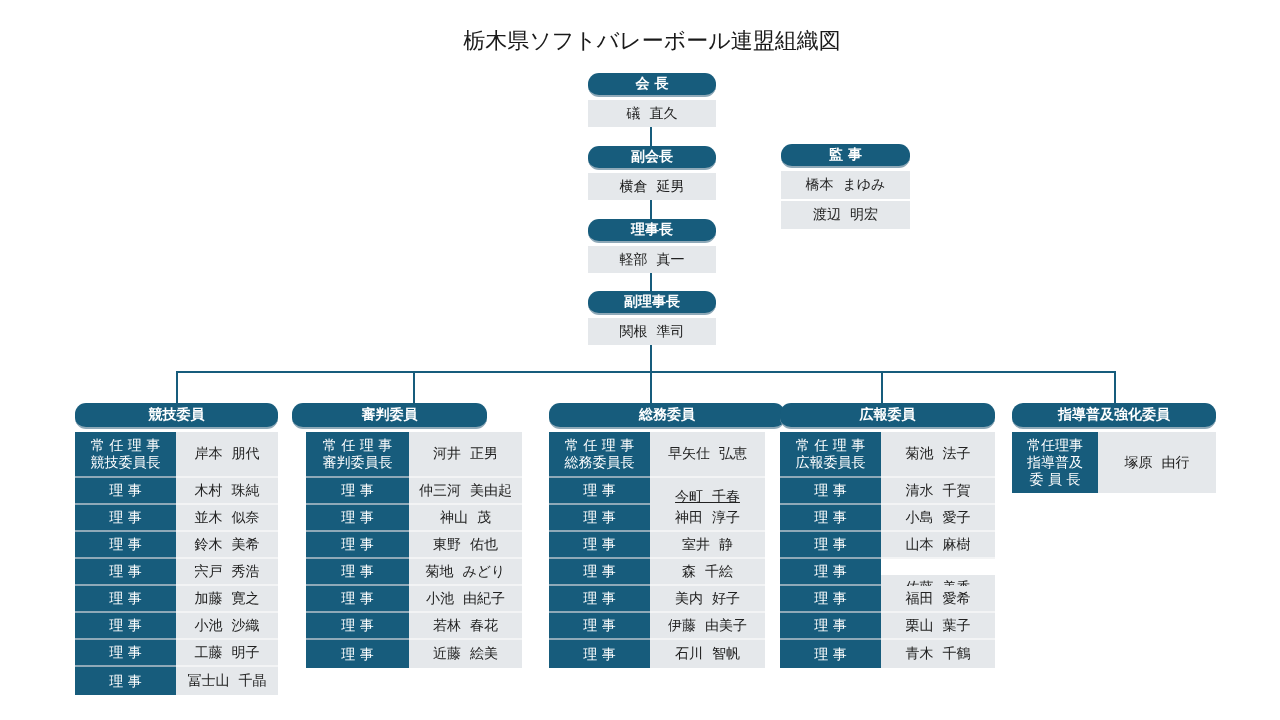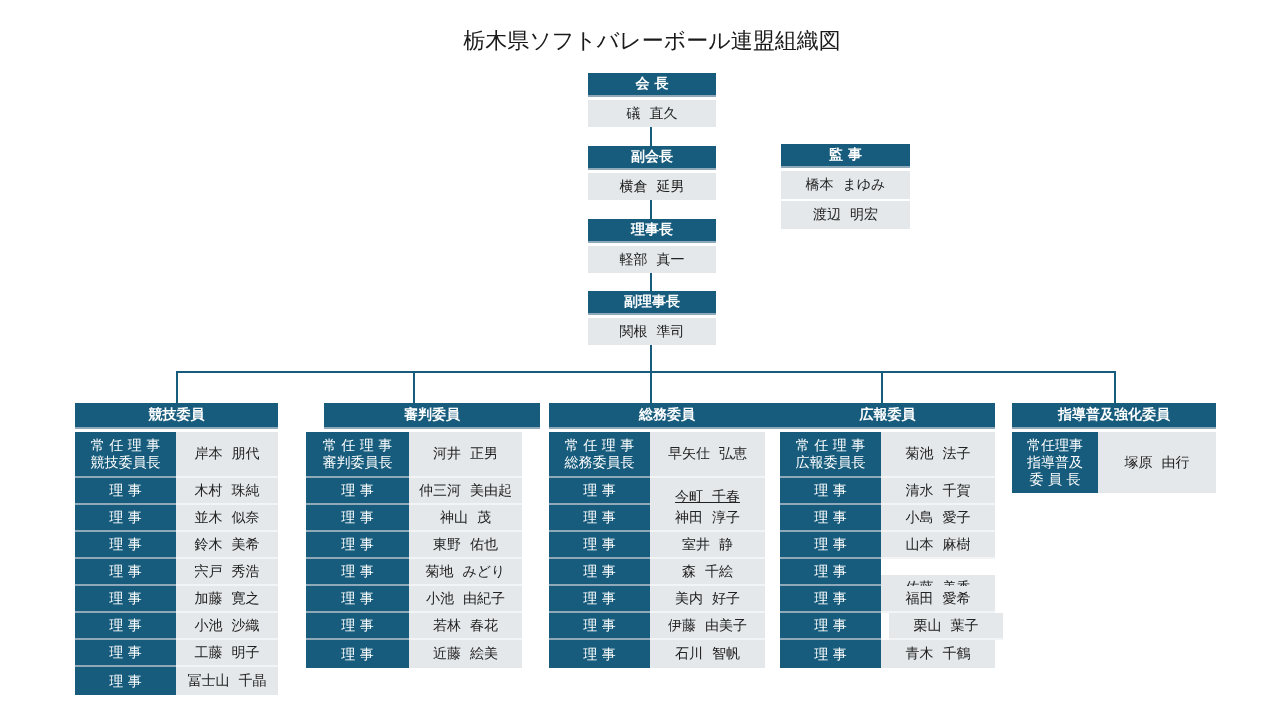--- a/index.html
+++ b/index.html
@@ -1,19 +1,19 @@
 <!DOCTYPE html>
 <html><head>
 <meta charset="utf-8">
 <style>
   * { box-sizing: border-box; margin: 0; padding: 0; }
   html, body { width: 1280px; height: 720px; background: #ffffff; overflow: hidden; }
   body { position: relative; font-family: "DejaVu Sans", "Liberation Sans", sans-serif; color: #222; }
   .title { position: absolute; left: 0; top: 26px; width: 1304px; text-align: center; font-size: 22px; color: #1a1a1a; letter-spacing: 0px; }
-  .hdr { position: absolute; background: #175c7c; color: #fff; font-size: 14px; font-weight: bold; display: flex; align-items: center; justify-content: center; border-bottom: 2px solid #8fa9b8; }
+  .hdr { position: absolute; background: #175c7c; color: #fff; font-size: 14px; font-weight: bold; display: flex; align-items: center; justify-content: center; border-bottom: 2px solid #8fa9b8; border-radius: 11px; }
   .nm { position: absolute; background: #e5e8eb; color: #222; font-size: 14px; display: flex; align-items: center; justify-content: center; white-space: pre; }
   .line { position: absolute; background: #175c7c; }
   .role { position: absolute; background: #175c7c; color: #fff; font-size: 14px; display: flex; align-items: center; justify-content: center; text-align: center; line-height: 17px; white-space: pre; border-bottom: 2px solid #8fa9b8; }
   .cell { position: absolute; background: #e5e8eb; color: #222; font-size: 14px; display: flex; align-items: center; justify-content: center; white-space: pre; border-bottom: 2px solid #f3f4f5; }
 </style>
 </head>
 <body>
 
 <div class="title">栃木県ソフトバレーボール連盟組織図</div>
 
@@ -65,21 +65,21 @@
   <div class="cell" style="left:176px;top:586px;width:102px;height:27px;">加藤  寛之</div>
   <div class="role" style="left:75px;top:613px;width:101px;height:27px;">理 事</div>
   <div class="cell" style="left:176px;top:613px;width:102px;height:27px;">小池  沙織</div>
   <div class="role" style="left:75px;top:640px;width:101px;height:27px;">理 事</div>
   <div class="cell" style="left:176px;top:640px;width:102px;height:27px;">工藤  明子</div>
   <div class="role" style="left:75px;top:667px;width:101px;height:28px;border-bottom:none;">理 事</div>
   <div class="cell" style="left:176px;top:667px;width:102px;height:28px;border-bottom:none;">冨士山  千晶</div>
 </div>
 
 <div>
-  <div class="hdr" style="left:324px;top:403px;width:216px;height:26px;">審判委員</div>
+  <div class="hdr" style="left:292px;top:403px;width:195px;height:26px;">審判委員</div>
   <div class="role" style="left:306px;top:432px;width:103px;height:46px;">常 任 理 事
 審判委員長</div>
   <div class="cell" style="left:409px;top:432px;width:113px;height:46px;">河井  正男</div>
   <div class="role" style="left:306px;top:478px;width:103px;height:27px;">理 事</div>
   <div class="cell" style="left:409px;top:478px;width:113px;height:27px;">仲三河  美由起</div>
   <div class="role" style="left:306px;top:505px;width:103px;height:27px;">理 事</div>
   <div class="cell" style="left:409px;top:505px;width:113px;height:27px;">神山  茂</div>
   <div class="role" style="left:306px;top:532px;width:103px;height:27px;">理 事</div>
   <div class="cell" style="left:409px;top:532px;width:113px;height:27px;">東野  佑也</div>
   <div class="role" style="left:306px;top:559px;width:103px;height:27px;">理 事</div>
@@ -122,21 +122,21 @@
   <div class="cell" style="left:881px;top:478px;width:114px;height:27px;">清水  千賀</div>
   <div class="role" style="left:780px;top:505px;width:101px;height:27px;">理 事</div>
   <div class="cell" style="left:881px;top:505px;width:114px;height:27px;">小島  愛子</div>
   <div class="role" style="left:780px;top:532px;width:101px;height:27px;">理 事</div>
   <div class="cell" style="left:881px;top:532px;width:114px;height:27px;">山本  麻樹</div>
   <div class="role" style="left:780px;top:559px;width:101px;height:27px;">理 事</div>
   <div class="cell" style="left:881px;top:559px;width:114px;height:27px;margin-top:16px;">佐藤  美香</div>
   <div class="role" style="left:780px;top:586px;width:101px;height:27px;">理 事</div>
   <div class="cell" style="left:881px;top:586px;width:114px;height:27px;">福田  愛希</div>
   <div class="role" style="left:780px;top:613px;width:101px;height:27px;">理 事</div>
-  <div class="cell" style="left:881px;top:613px;width:114px;height:27px;margin-left:8px;">栗山  葉子</div>
+  <div class="cell" style="left:881px;top:613px;width:114px;height:27px;">栗山  葉子</div>
   <div class="role" style="left:780px;top:640px;width:101px;height:28px;border-bottom:none;">理 事</div>
   <div class="cell" style="left:881px;top:640px;width:114px;height:28px;border-bottom:none;">青木  千鶴</div>
 </div>
 
 <div>
   <div class="hdr" style="left:1012px;top:403px;width:204px;height:26px;">指導普及強化委員</div>
   <div class="role" style="left:1012px;top:432px;width:86px;height:61px;border-bottom:none;">常任理事
 指導普及
 委 員 長</div>
   <div class="cell" style="left:1098px;top:432px;width:118px;height:61px;border-bottom:none;">塚原  由行</div>

